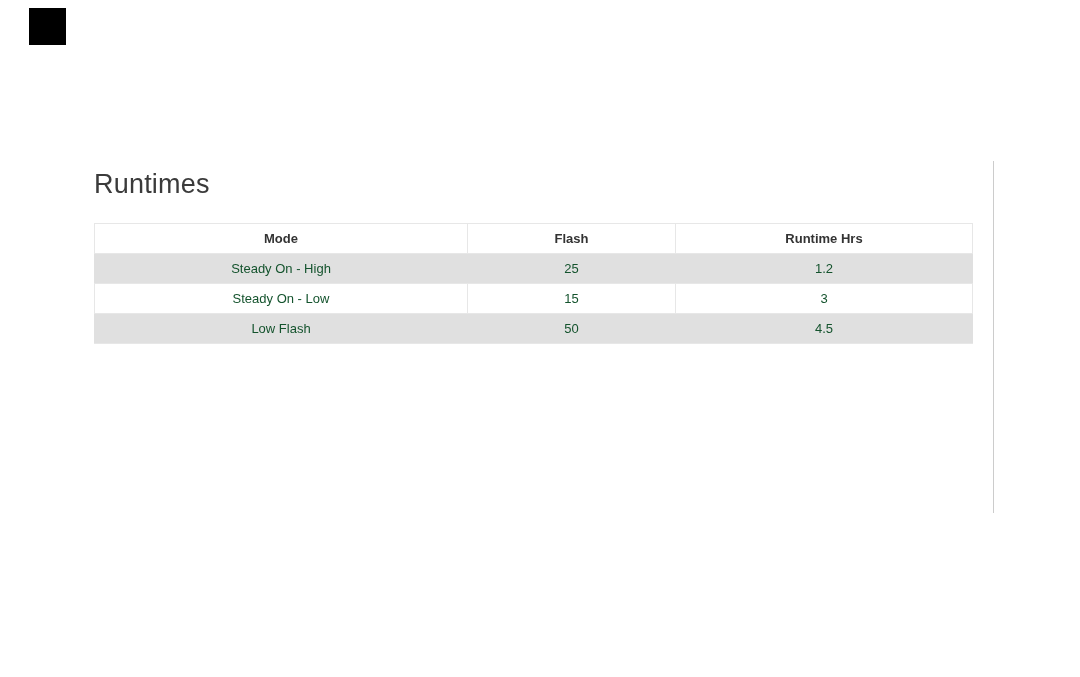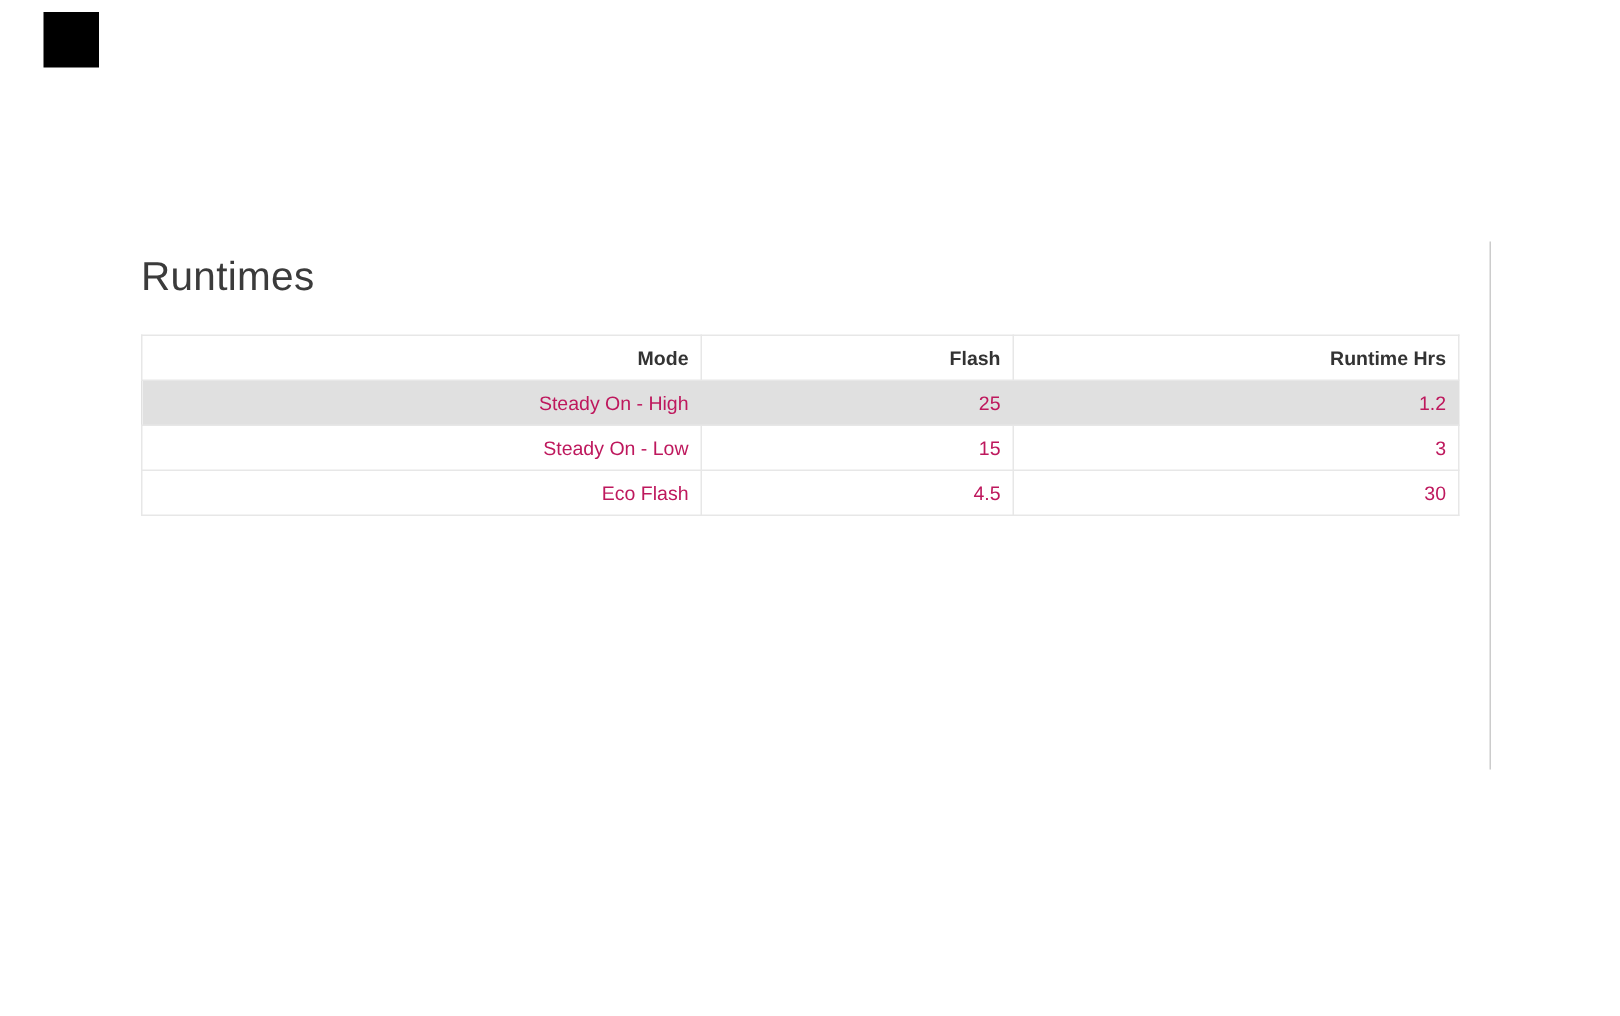--- a/index.html
+++ b/index.html
@@ -45,31 +45,31 @@
     font-size: 13px;
   }
   .runtimes-table col.c1 { width: 373px; }
   .runtimes-table col.c2 { width: 208px; }
   .runtimes-table col.c3 { width: 297px; }
   .runtimes-table th,
   .runtimes-table td {
     height: 29px;
     padding: 0 8px;
     vertical-align: middle;
-    text-align: right;
+    text-align: center;
     border: 1px solid #e7e7e7;
     white-space: nowrap;
     overflow: hidden;
   }
   .runtimes-table th {
     font-weight: bold;
     color: #333333;
   }
   .runtimes-table td {
-    color: #be185d;
+    color: #14532d;
   }
   .runtimes-table tr.gray td {
     background: #e0e0e0;
     border-left-color: #e0e0e0;
     border-right-color: #e0e0e0;
   }
   .v-divider {
     position: absolute;
     left: 993px;
     top: 161px;
@@ -104,23 +104,23 @@
       <tr class="gray">
         <td>Steady On - High</td>
         <td>25</td>
         <td>1.2</td>
       </tr>
       <tr>
         <td>Steady On - Low</td>
         <td>15</td>
         <td>3</td>
       </tr>
-      <tr>
-        <td>Eco Flash</td>
+      <tr class="gray">
+        <td>Low Flash</td>
+        <td>50</td>
         <td>4.5</td>
-        <td>30</td>
       </tr>
     </tbody>
   </table>
 
   <div class="v-divider"></div>
 
 </div>
 
 </body></html>

